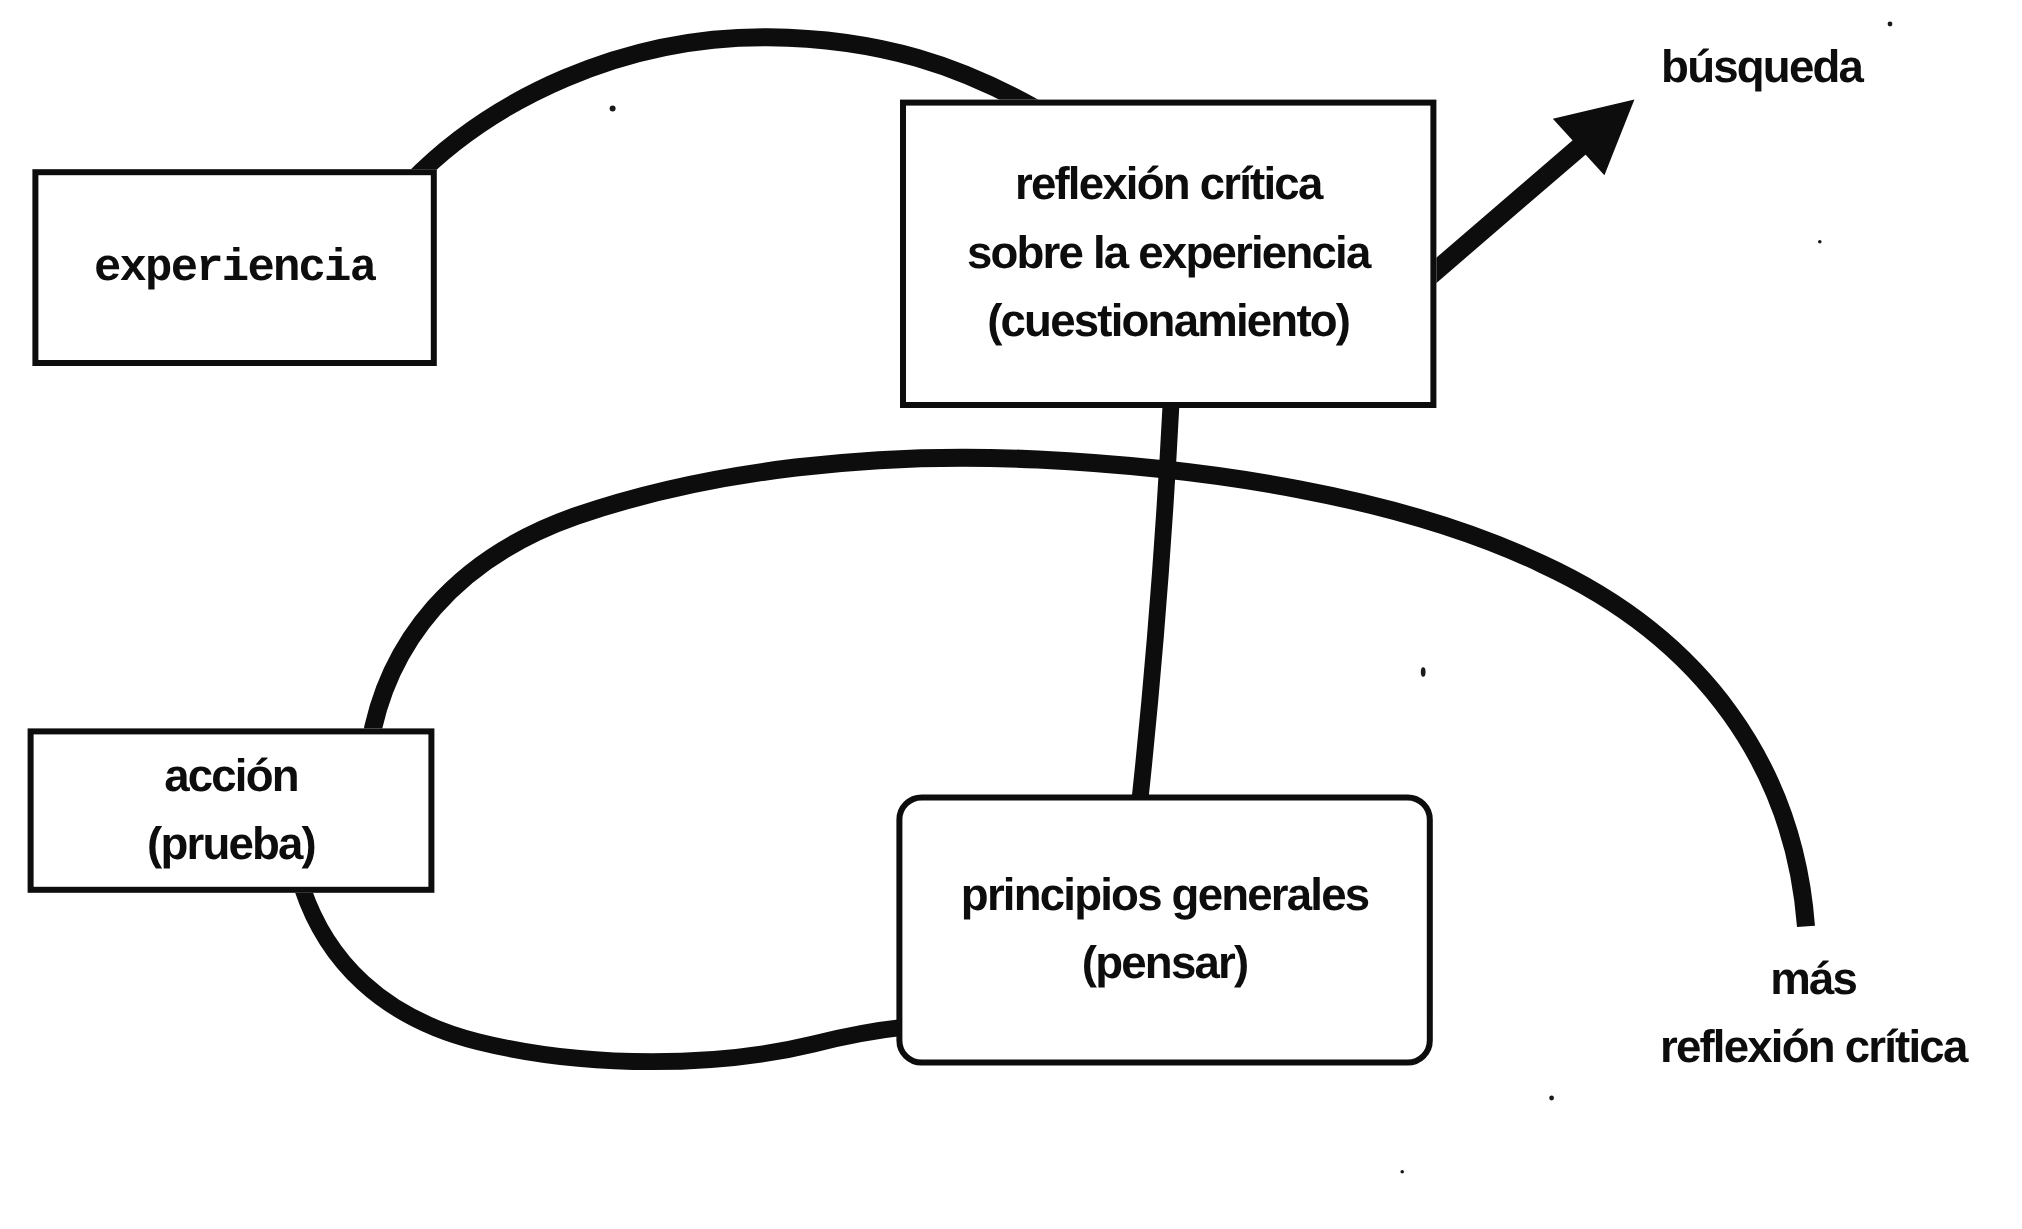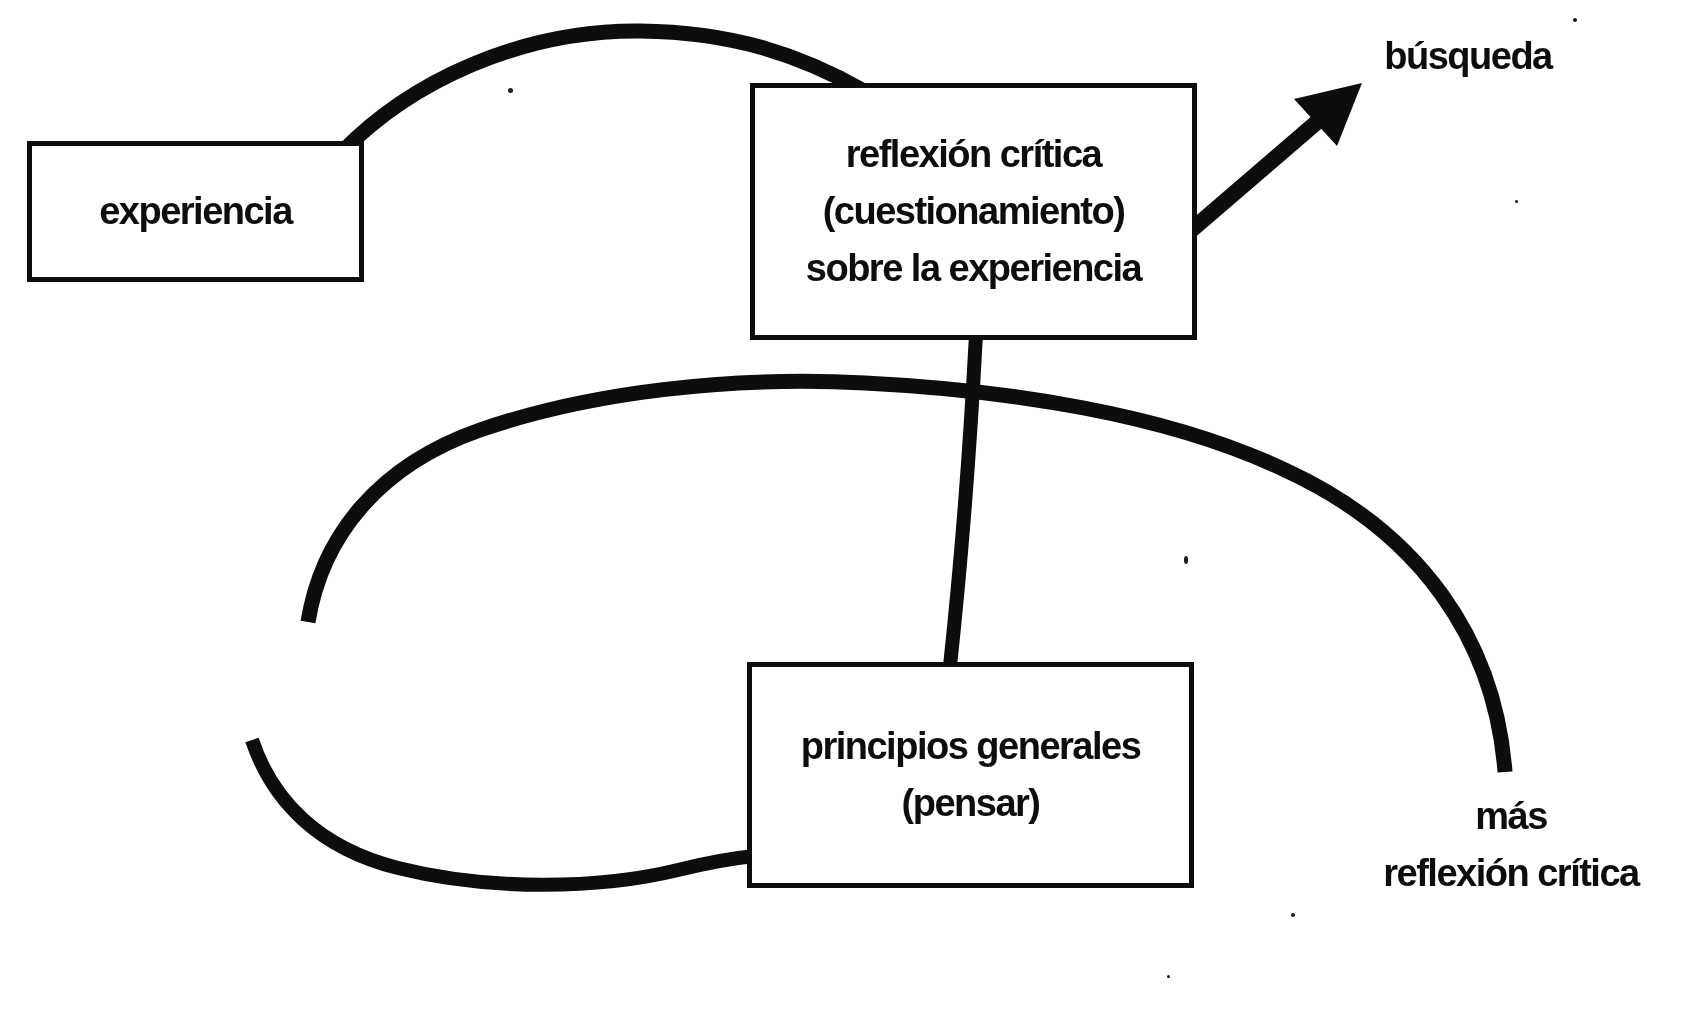--- a/index.html
+++ b/index.html
@@ -39,24 +39,24 @@
     font-size: 38px;
     font-weight: bold;
     letter-spacing: -1.5px;
     line-height: 57px;
     white-space: nowrap;
   }
   .free-label {
     position: absolute;
     text-align: center;
   }
-  #node-experiencia   { left: 27px;  top: 141px; width: 337px; height: 141px; }
+  #node-experiencia   { left: 27px;  top: 141px; width: 337px; height: 164px; font-family: Liberation Mono, monospace; }
   #node-reflexion     { left: 750px; top: 83px;  width: 447px; height: 257px; }
   #node-accion        { left: 23px;  top: 607px; width: 339px; height: 137px; }
-  #node-principios    { left: 747px; top: 662px; width: 447px; height: 226px; }
+  #node-principios    { left: 747px; top: 662px; width: 447px; height: 226px; border-radius: 21px; }
   #label-busqueda     { left: 1318px; top: 28px;  width: 300px; }
   #label-mas          { left: 1330px; top: 788px; width: 362px; }
   .speck {
     position: absolute;
     background: #1a1a1a;
     border-radius: 50%;
   }
 </style>
 </head>
 <body>
@@ -78,24 +78,28 @@
 
     <path d="M 252 740 C 272 800 318 848 398 868 C 490 891 600 889 678 870 C 702 864 726 859 754 856" fill="none" stroke="#0d0d0d" stroke-width="14" stroke-linecap="butt"></path>
   </svg>
 
   <div class="node" id="node-experiencia">
     <div class="line">experiencia</div>
   </div>
 
   <div class="node" id="node-reflexion">
     <div class="line">reflexión crítica</div>
+    <div class="line">sobre la experiencia</div>
     <div class="line">(cuestionamiento)</div>
-    <div class="line">sobre la experiencia</div>
   </div>
 
+  <div class="node" id="node-accion">
+    <div class="line">acción</div>
+    <div class="line">(prueba)</div>
+  </div>
 
   <div class="node" id="node-principios">
     <div class="line">principios generales</div>
     <div class="line">(pensar)</div>
   </div>
 
   <div class="free-label" id="label-busqueda">
     <div class="line">búsqueda</div>
   </div>
 

